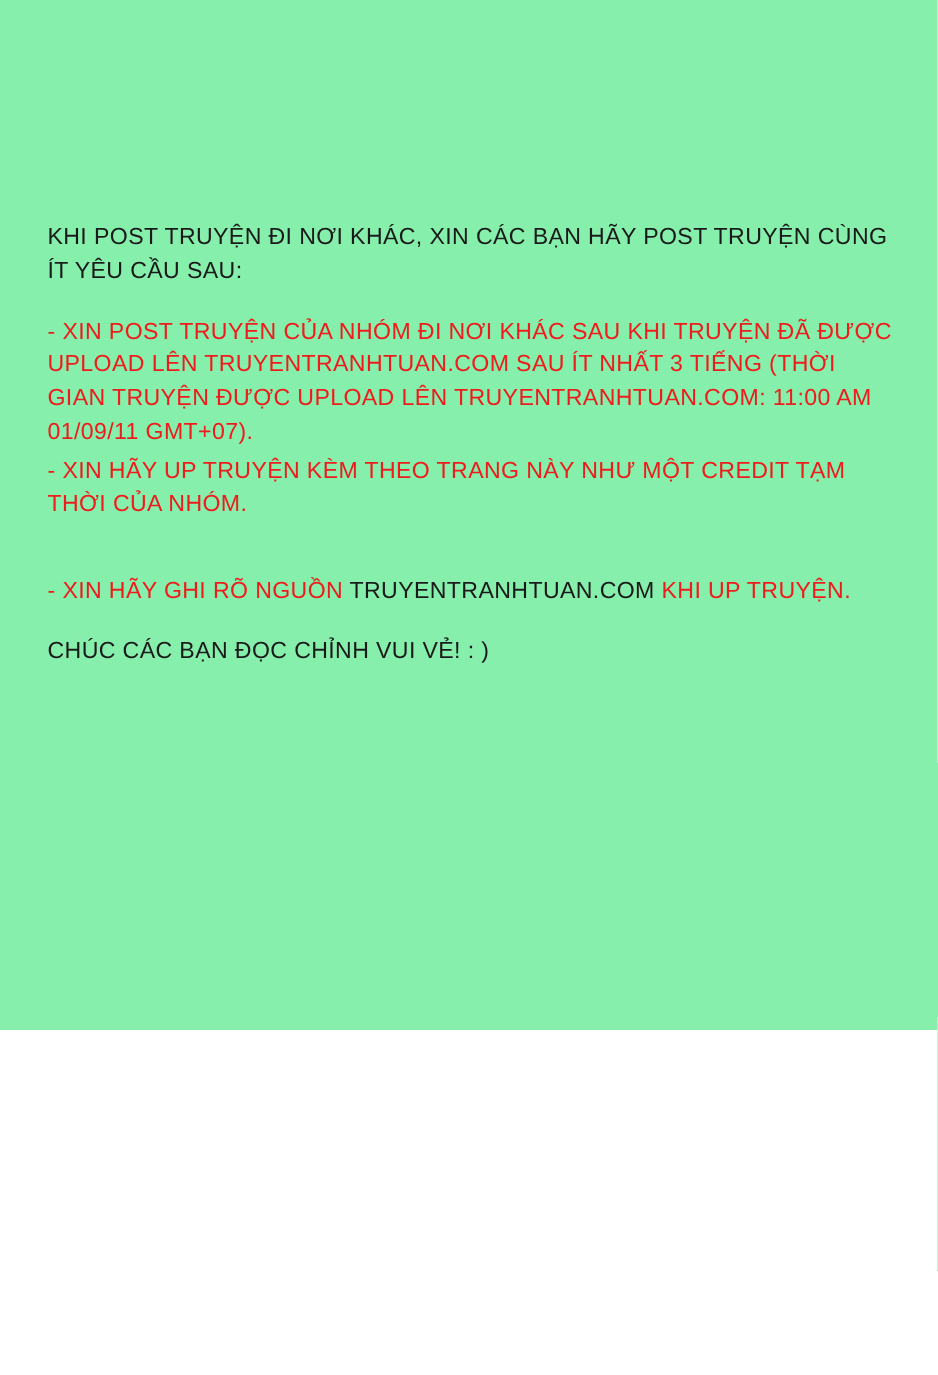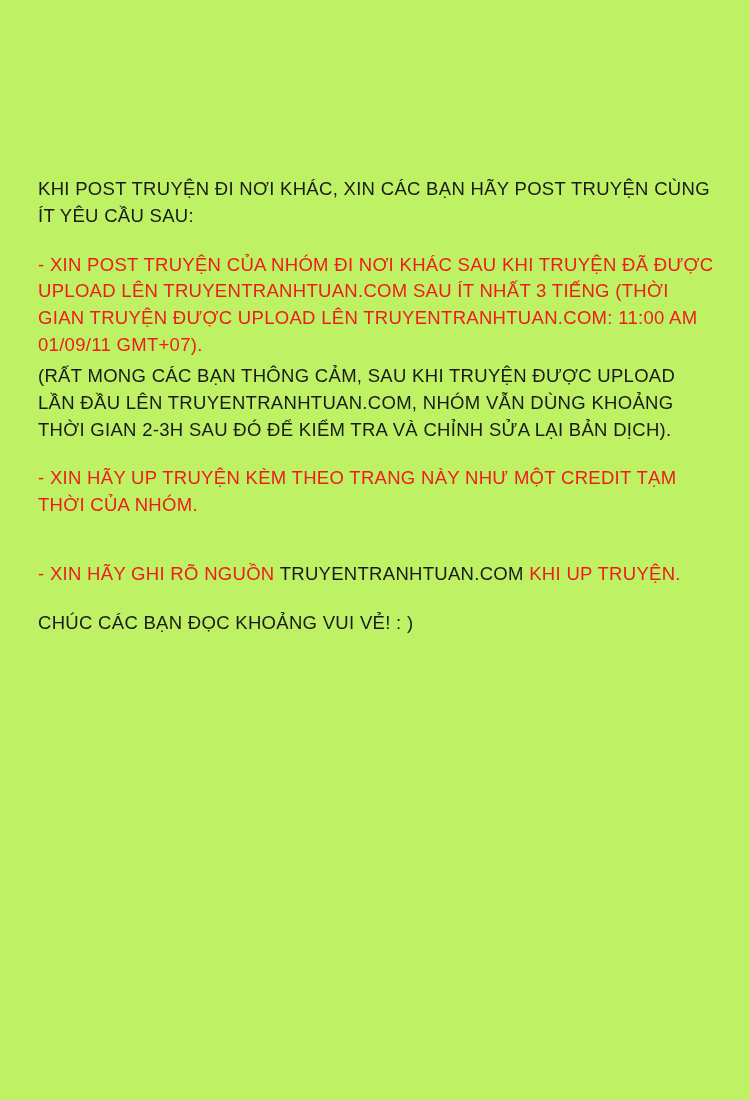--- a/index.html
+++ b/index.html
@@ -9,22 +9,22 @@
   body {
     width: 750px;
     height: 1100px;
     background: #ffffff;
     font-family: "Liberation Sans", sans-serif;
     overflow: hidden;
   }
   .page {
     position: relative;
     width: 750px;
-    height: 1100px;
-    background: #bef264;
+    height: 824px;
+    background: #86efac;
     box-sizing: border-box;
   }
   .notice {
     position: absolute;
     left: 38px;
     top: 176px;
     width: 678px;
   }
   .block {
     margin: 0 0 20px 0;
@@ -64,24 +64,23 @@
 </head>
 <body>
 
 <div class="page">
   <div class="notice">
 
     <p class="block black gap-medium">KHI POST TRUYỆN ĐI NƠI KHÁC, XIN CÁC BẠN HÃY POST TRUYỆN CÙNG ÍT YÊU CẦU SAU:</p>
 
     <p class="block red tight">- XIN POST TRUYỆN CỦA NHÓM ĐI NƠI KHÁC SAU KHI TRUYỆN ĐÃ ĐƯỢC UPLOAD LÊN TRUYENTRANHTUAN.COM SAU ÍT NHẤT 3 TIẾNG (THỜI GIAN TRUYỆN ĐƯỢC UPLOAD LÊN TRUYENTRANHTUAN.COM: 11:00 AM 01/09/11 GMT+07).</p>
 
-    <p class="block black gap-medium">(RẤT MONG CÁC BẠN THÔNG CẢM, SAU KHI TRUYỆN ĐƯỢC UPLOAD LẦN ĐẦU LÊN TRUYENTRANHTUAN.COM, NHÓM VẪN DÙNG KHOẢNG THỜI GIAN 2-3H SAU ĐÓ ĐỂ KIỂM TRA VÀ CHỈNH SỬA LẠI BẢN DỊCH).</p>
 
     <p class="block red gap-large">- XIN HÃY UP TRUYỆN KÈM THEO TRANG NÀY NHƯ MỘT CREDIT TẠM THỜI CỦA NHÓM.</p>
 
     <p class="block mixed gap-medium">
       <span class="red">- XIN HÃY GHI RÕ NGUỒN </span><span class="black">TRUYENTRANHTUAN.COM</span><span class="red"> KHI UP TRUYỆN.</span>
     </p>
 
-    <p class="block black smile">CHÚC CÁC BẠN ĐỌC KHOẢNG VUI VẺ! : )</p>
+    <p class="block black smile">CHÚC CÁC BẠN ĐỌC CHỈNH VUI VẺ! : )</p>
 
   </div>
 </div>
 
 </body></html>

